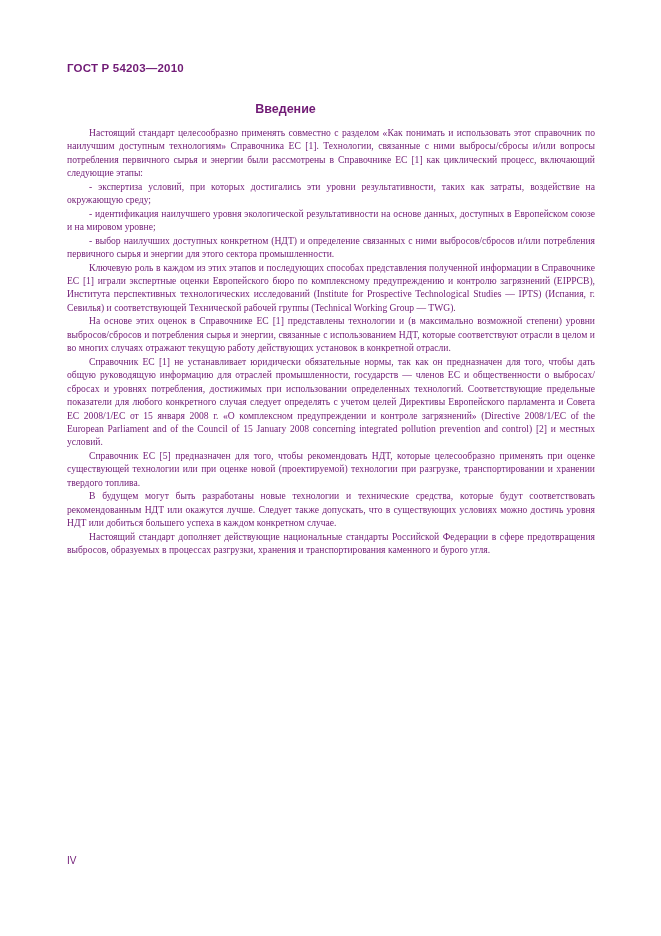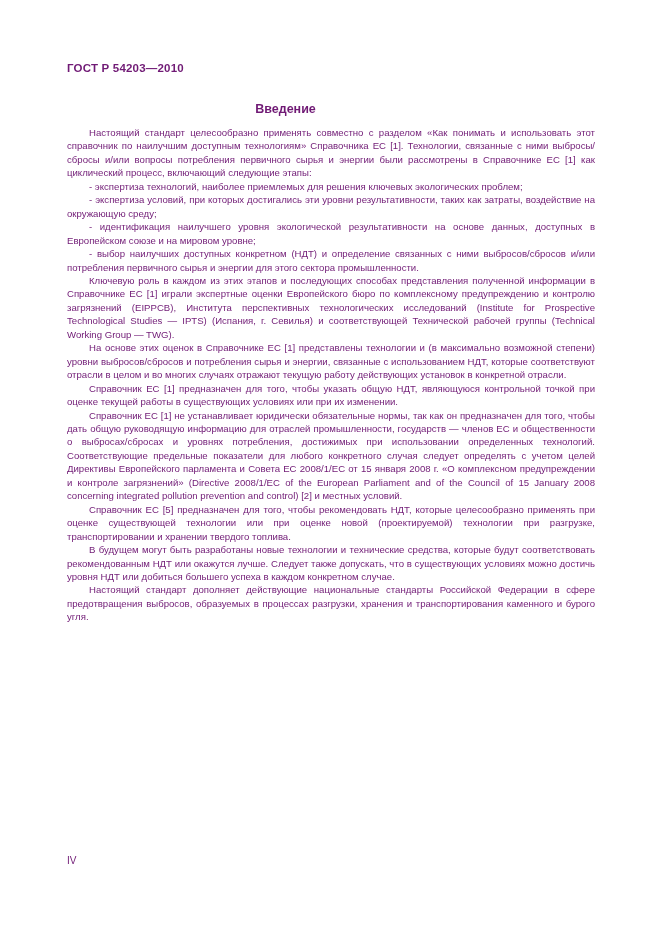--- a/index.html
+++ b/index.html
@@ -34,20 +34,21 @@
     font-weight: bold;
   }
   .body-text {
     position: absolute;
     top: 126px;
     left: 67px;
     width: 528px;
     font-size: 9.6px;
     line-height: 13.45px;
     text-align: justify;
+    font-family: Liberation Serif, serif;
   }
   .body-text p {
     margin: 0;
     text-indent: 22px;
     text-align: justify;
     text-justify: inter-word;
   }
   .body-text p.dash {
     text-indent: 22px;
   }
@@ -62,27 +63,25 @@
 <body>
 
 <div class="page">
 
   <div class="std-header">ГОСТ Р 54203—2010</div>
 
   <div class="doc-title">Введение</div>
 
   <div class="body-text">
     <p>Настоящий стандарт целесообразно применять совместно с разделом «Как понимать и использовать этот справочник по наилучшим доступным технологиям» Справочника ЕС [1]. Технологии, связанные с ними выбросы/сбросы и/или вопросы потребления первичного сырья и энергии были рассмотрены в Справочнике ЕС [1] как циклический процесс, включающий следующие этапы:</p>
-    <p class="dash">- экспертиза технологий, наиболее приемлемых для решения ключевых экологических проблем;</p>
     <p class="dash">- экспертиза условий, при которых достигались эти уровни результативности, таких как затраты, воздействие на окружающую среду;</p>
     <p class="dash">- идентификация наилучшего уровня экологической результативности на основе данных, доступных в Европейском союзе и на мировом уровне;</p>
     <p class="dash">- выбор наилучших доступных конкретном (НДТ) и определение связанных с ними выбросов/сбросов и/или потребления первичного сырья и энергии для этого сектора промышленности.</p>
     <p>Ключевую роль в каждом из этих этапов и последующих способах представления полученной информации в Справочнике ЕС [1] играли экспертные оценки Европейского бюро по комплексному предупреждению и контролю загрязнений (EIPPCB), Института перспективных технологических исследований (Institute for Prospective Technological Studies — IPTS) (Испания, г. Севилья) и соответствующей Технической рабочей группы (Technical Working Group — TWG).</p>
     <p>На основе этих оценок в Справочнике ЕС [1] представлены технологии и (в максимально возможной степени) уровни выбросов/сбросов и потребления сырья и энергии, связанные с использованием НДТ, которые соответствуют отрасли в целом и во многих случаях отражают текущую работу действующих установок в конкретной отрасли.</p>
-    <p>Справочник ЕС [1] предназначен для того, чтобы указать общую НДТ, являющуюся контрольной точкой при оценке текущей работы в существующих условиях или при их изменении.</p>
     <p>Справочник ЕС [1] не устанавливает юридически обязательные нормы, так как он предназначен для того, чтобы дать общую руководящую информацию для отраслей промышленности, государств — членов ЕС и общественности о выбросах/сбросах и уровнях потребления, достижимых при использовании определенных технологий. Соответствующие предельные показатели для любого конкретного случая следует определять с учетом целей Директивы Европейского парламента и Совета ЕС 2008/1/ЕС от 15 января 2008 г. «О комплексном предупреждении и контроле загрязнений» (Directive 2008/1/EC of the European Parliament and of the Council of 15 January 2008 concerning integrated pollution prevention and control) [2] и местных условий.</p>
     <p>Справочник ЕС [5] предназначен для того, чтобы рекомендовать НДТ, которые целесообразно применять при оценке существующей технологии или при оценке новой (проектируемой) технологии при разгрузке, транспортировании и хранении твердого топлива.</p>
     <p>В будущем могут быть разработаны новые технологии и технические средства, которые будут соответствовать рекомендованным НДТ или окажутся лучше. Следует также допускать, что в существующих условиях можно достичь уровня НДТ или добиться большего успеха в каждом конкретном случае.</p>
     <p>Настоящий стандарт дополняет действующие национальные стандарты Российской Федерации в сфере предотвращения выбросов, образуемых в процессах разгрузки, хранения и транспортирования каменного и бурого угля.</p>
   </div>
 
   <div class="page-number">IV</div>
 
 </div>
 

